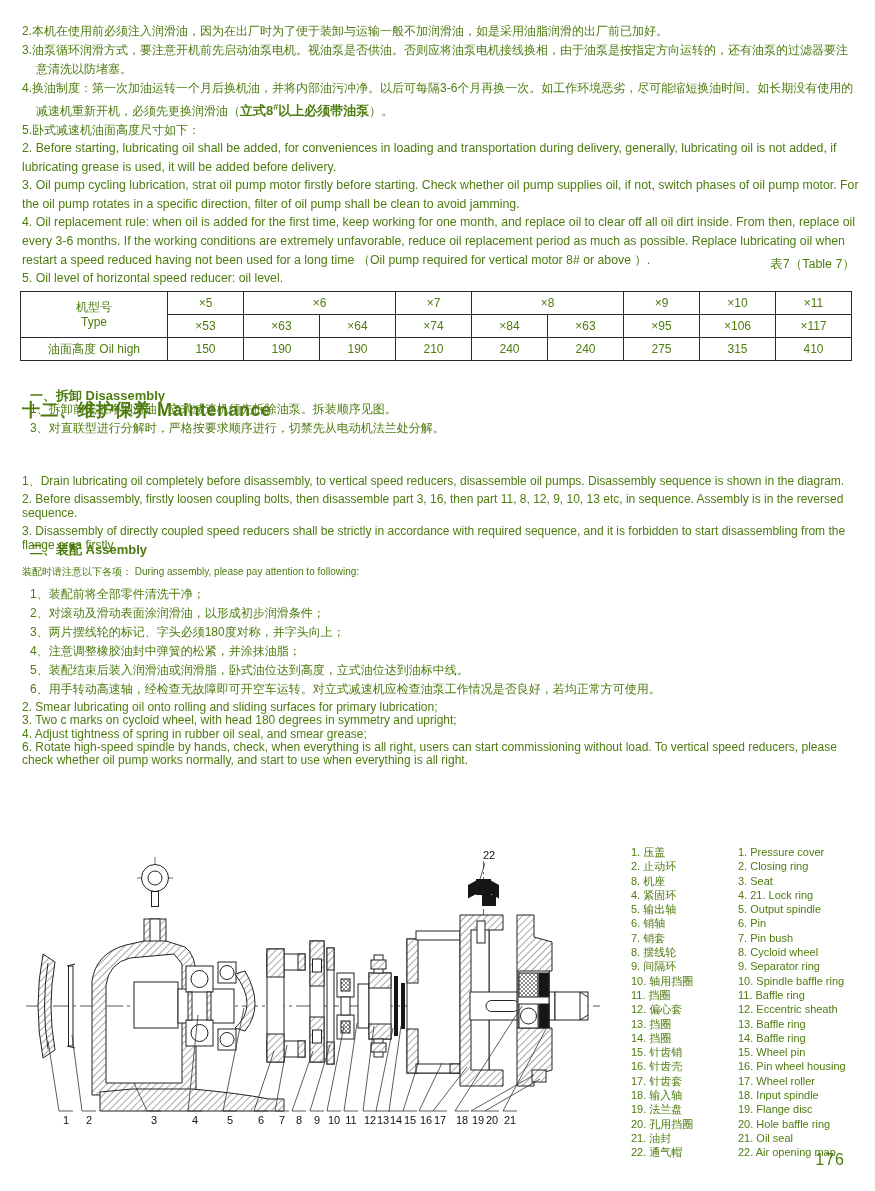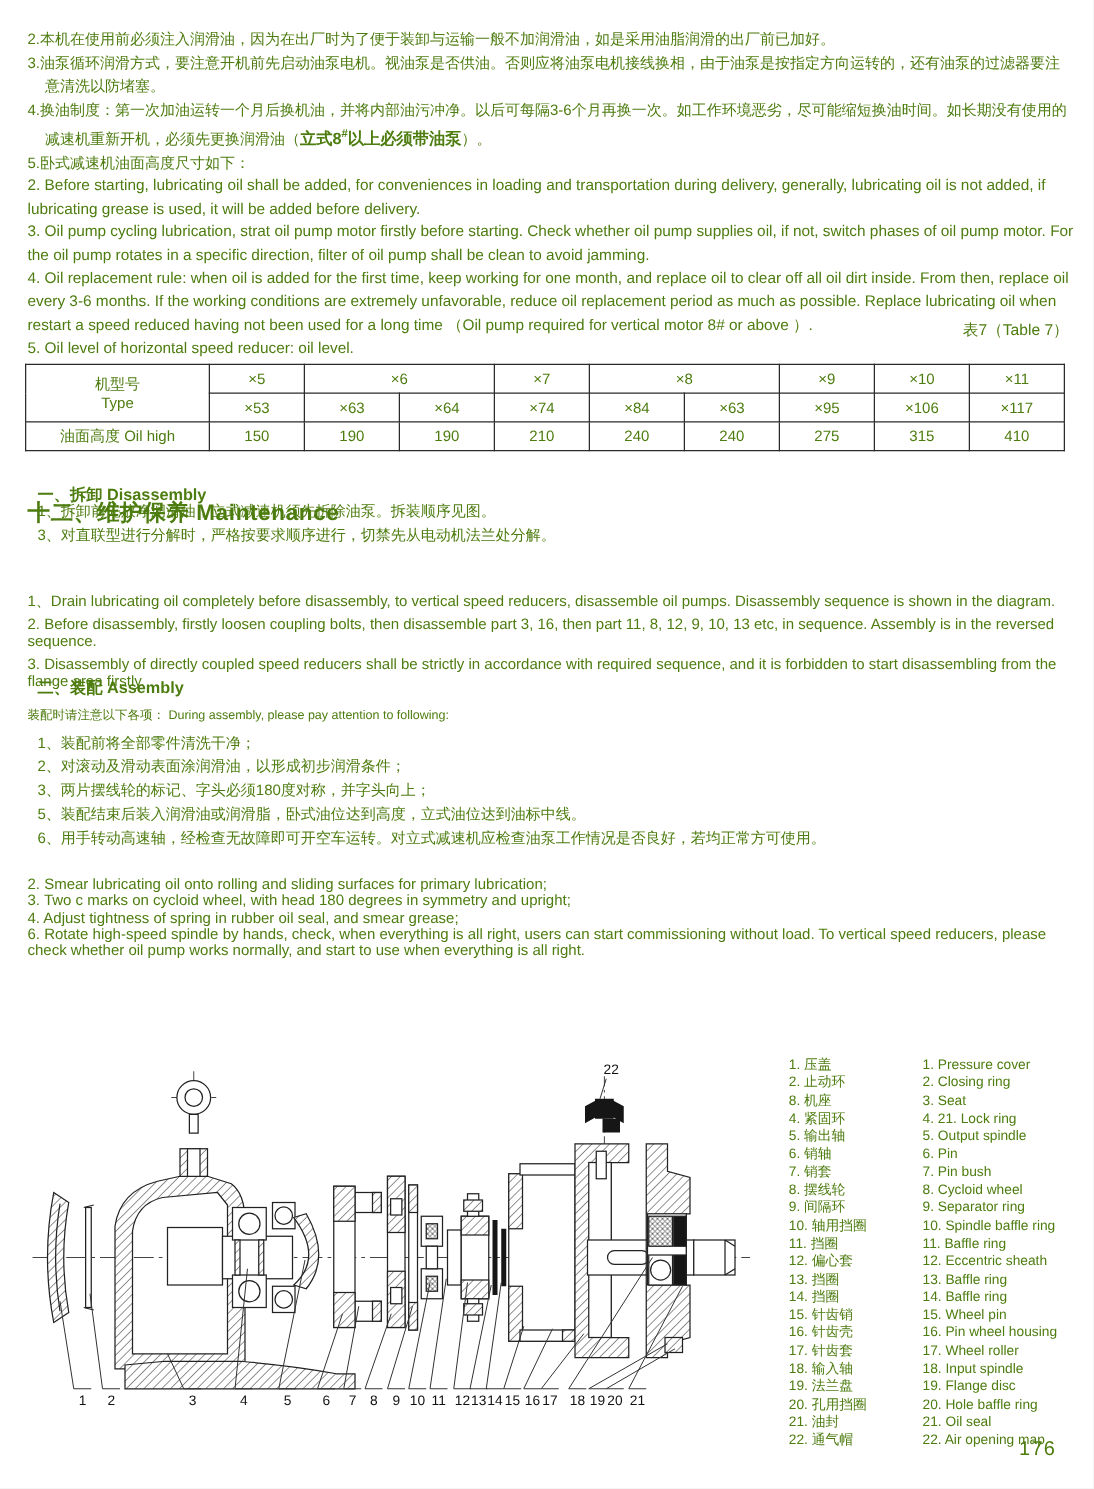--- a/index.html
+++ b/index.html
@@ -130,20 +130,21 @@
       <p>2. Before disassembly, firstly loosen coupling bolts, then disassemble part 3, 16, then part 11, 8, 12, 9, 10, 13 etc, in sequence. Assembly is in the reversed sequence.</p>
       <p>3. Disassembly of directly coupled speed reducers shall be strictly in accordance with required sequence, and it is forbidden to start disassembling from the flange area firstly.</p>
     </div>
 
   <div class="abs sec-head asm-head">二、装配   Assembly</div>
   <div class="abs asm-intro">装配时请注意以下各项：      During assembly, please pay attention to following:</div>
   <div class="abs cn-item asm-cn">
       <p>1、装配前将全部零件清洗干净；</p>
       <p>2、对滚动及滑动表面涂润滑油，以形成初步润滑条件；</p>
       <p>3、两片摆线轮的标记、字头必须180度对称，并字头向上；</p>
+      <p>4、注意调整橡胶油封中弹簧的松紧，并涂抹油脂；</p>
       <p>5、装配结束后装入润滑油或润滑脂，卧式油位达到高度，立式油位达到油标中线。</p>
       <p>6、用手转动高速轴，经检查无故障即可开空车运转。对立式减速机应检查油泵工作情况是否良好，若均正常方可使用。</p>
     </div>
   <div class="abs en-block asm-en">
       <p>2. Smear lubricating oil onto rolling and sliding surfaces for primary lubrication;</p>
       <p>3. Two c marks on cycloid wheel, with head 180 degrees in symmetry and upright;</p>
       <p>4. Adjust tightness of spring in rubber oil seal, and smear grease;</p>
       <p>6. Rotate high-speed spindle by hands, check, when everything is all right,  users can start commissioning without load. To vertical speed reducers, please check whether oil pump works normally, and start to use when everything is all right.</p>
     </div>
 

